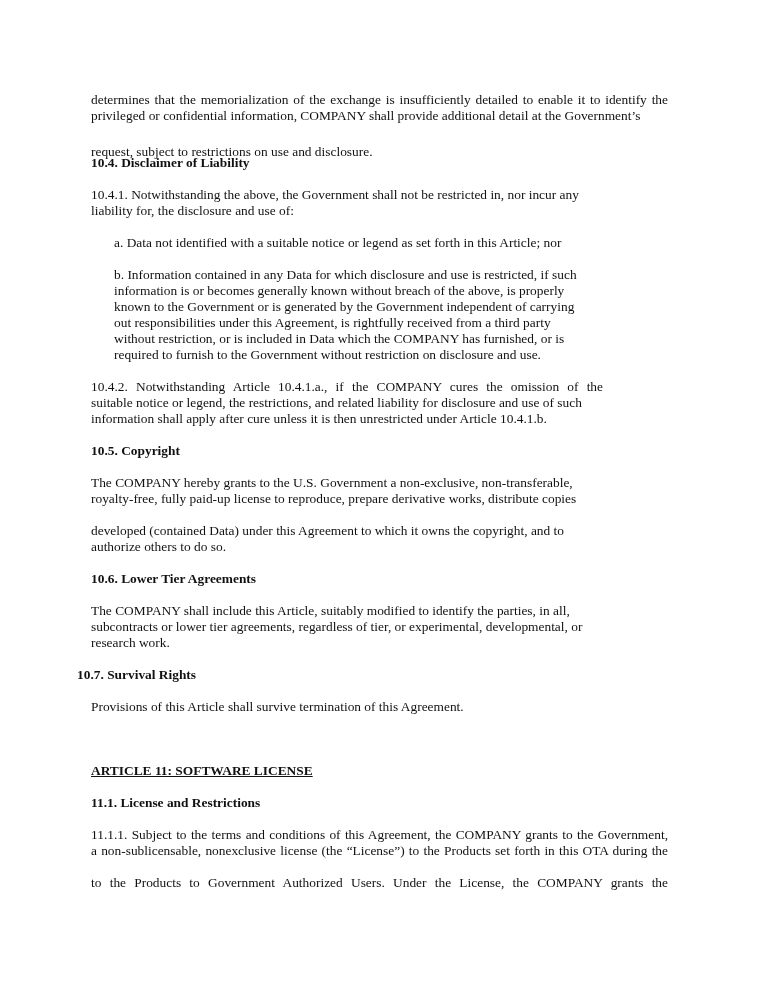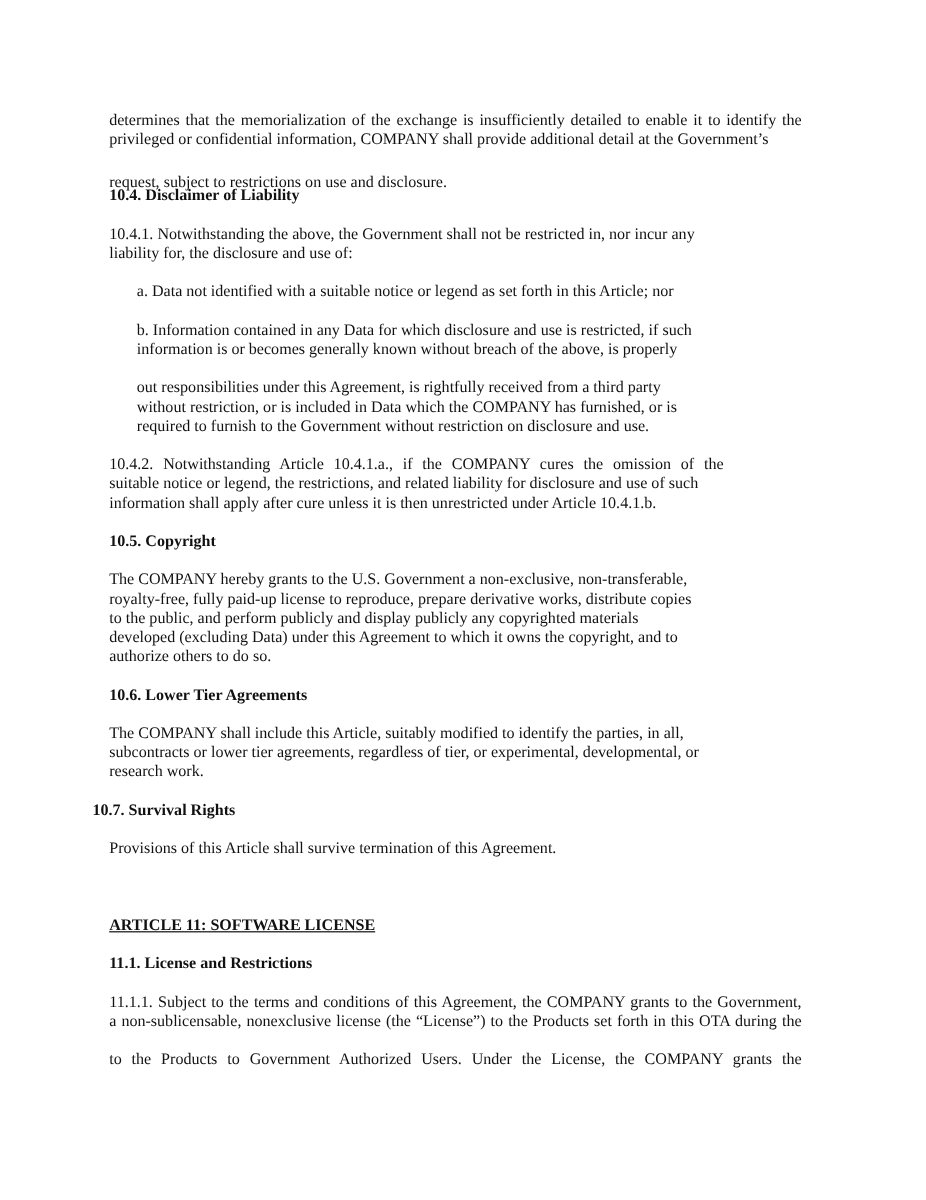--- a/index.html
+++ b/index.html
@@ -21,33 +21,33 @@
   <div class="ln" style="left:91px;top:124px;margin-top:20px;">request, subject to restrictions on use and disclosure.</div>
 
   <div class="ln b" style="left:91px;top:155px;">10.4. Disclaimer of Liability</div>
   <div class="ln" style="left:91px;top:187px;">10.4.1. Notwithstanding the above, the Government shall not be restricted in, nor incur any</div>
   <div class="ln" style="left:91px;top:203px;">liability for, the disclosure and use of:</div>
 
   <div class="ln" style="left:114px;top:267px;">b. Information contained in any Data for which disclosure and use is restricted, if such</div>
 
   <div class="ln" style="left:114px;top:235px;">a. Data not identified with a suitable notice or legend as set forth in this Article; nor</div>
   <div class="ln" style="left:114px;top:283px;">information is or becomes generally known without breach of the above, is properly</div>
+  <div class="ln" style="left:114px;top:299px;">known to the Government or is generated by the Government independent of carrying</div>
   <div class="ln" style="left:114px;top:315px;">out responsibilities under this Agreement, is rightfully received from a third party</div>
   <div class="ln" style="left:114px;top:331px;">without restriction, or is included in Data which the COMPANY has furnished, or is</div>
   <div class="ln" style="left:114px;top:347px;">required to furnish to the Government without restriction on disclosure and use.</div>
 
   <div class="ln just" style="left:91px;top:379px;width:512px;">10.4.2. Notwithstanding Article 10.4.1.a., if the COMPANY cures the omission of the</div>
   <div class="ln" style="left:91px;top:395px;">suitable notice or legend, the restrictions, and related liability for disclosure and use of such</div>
   <div class="ln" style="left:91px;top:411px;">information shall apply after cure unless it is then unrestricted under Article 10.4.1.b.</div>
 
   <div class="ln b" style="left:91px;top:443px;">10.5. Copyright</div>
   <div class="ln" style="left:91px;top:475px;">The COMPANY hereby grants to the U.S. Government a non-exclusive, non-transferable,</div>
   <div class="ln" style="left:91px;top:491px;">royalty-free, fully paid-up license to reproduce, prepare derivative works, distribute copies</div>
-  <div class="ln" style="left:91px;top:507px;">to the public, and perform publicly and display publicly any copyrighted materials</div>
-  <div class="ln" style="left:91px;top:523px;">developed (excluding Data) under this Agreement to which it owns the copyright, and to</div>
+  <div class="ln" style="left:91px;top:523px;">developed (contained Data) under this Agreement to which it owns the copyright, and to</div>
   <div class="ln" style="left:91px;top:539px;">authorize others to do so.</div>
 
   <div class="ln b" style="left:91px;top:571px;">10.6. Lower Tier Agreements</div>
   <div class="ln" style="left:91px;top:603px;">The COMPANY shall include this Article, suitably modified to identify the parties, in all,</div>
   <div class="ln" style="left:91px;top:619px;">subcontracts or lower tier agreements, regardless of tier, or experimental, developmental, or</div>
   <div class="ln" style="left:91px;top:635px;font-family:Liberation Serif, serif;">research work.</div>
 
   <div class="ln b" style="left:77px;top:667px;">10.7. Survival Rights</div>
   <div class="ln" style="left:91px;top:699px;">Provisions of this Article shall survive termination of this Agreement.</div>
 

